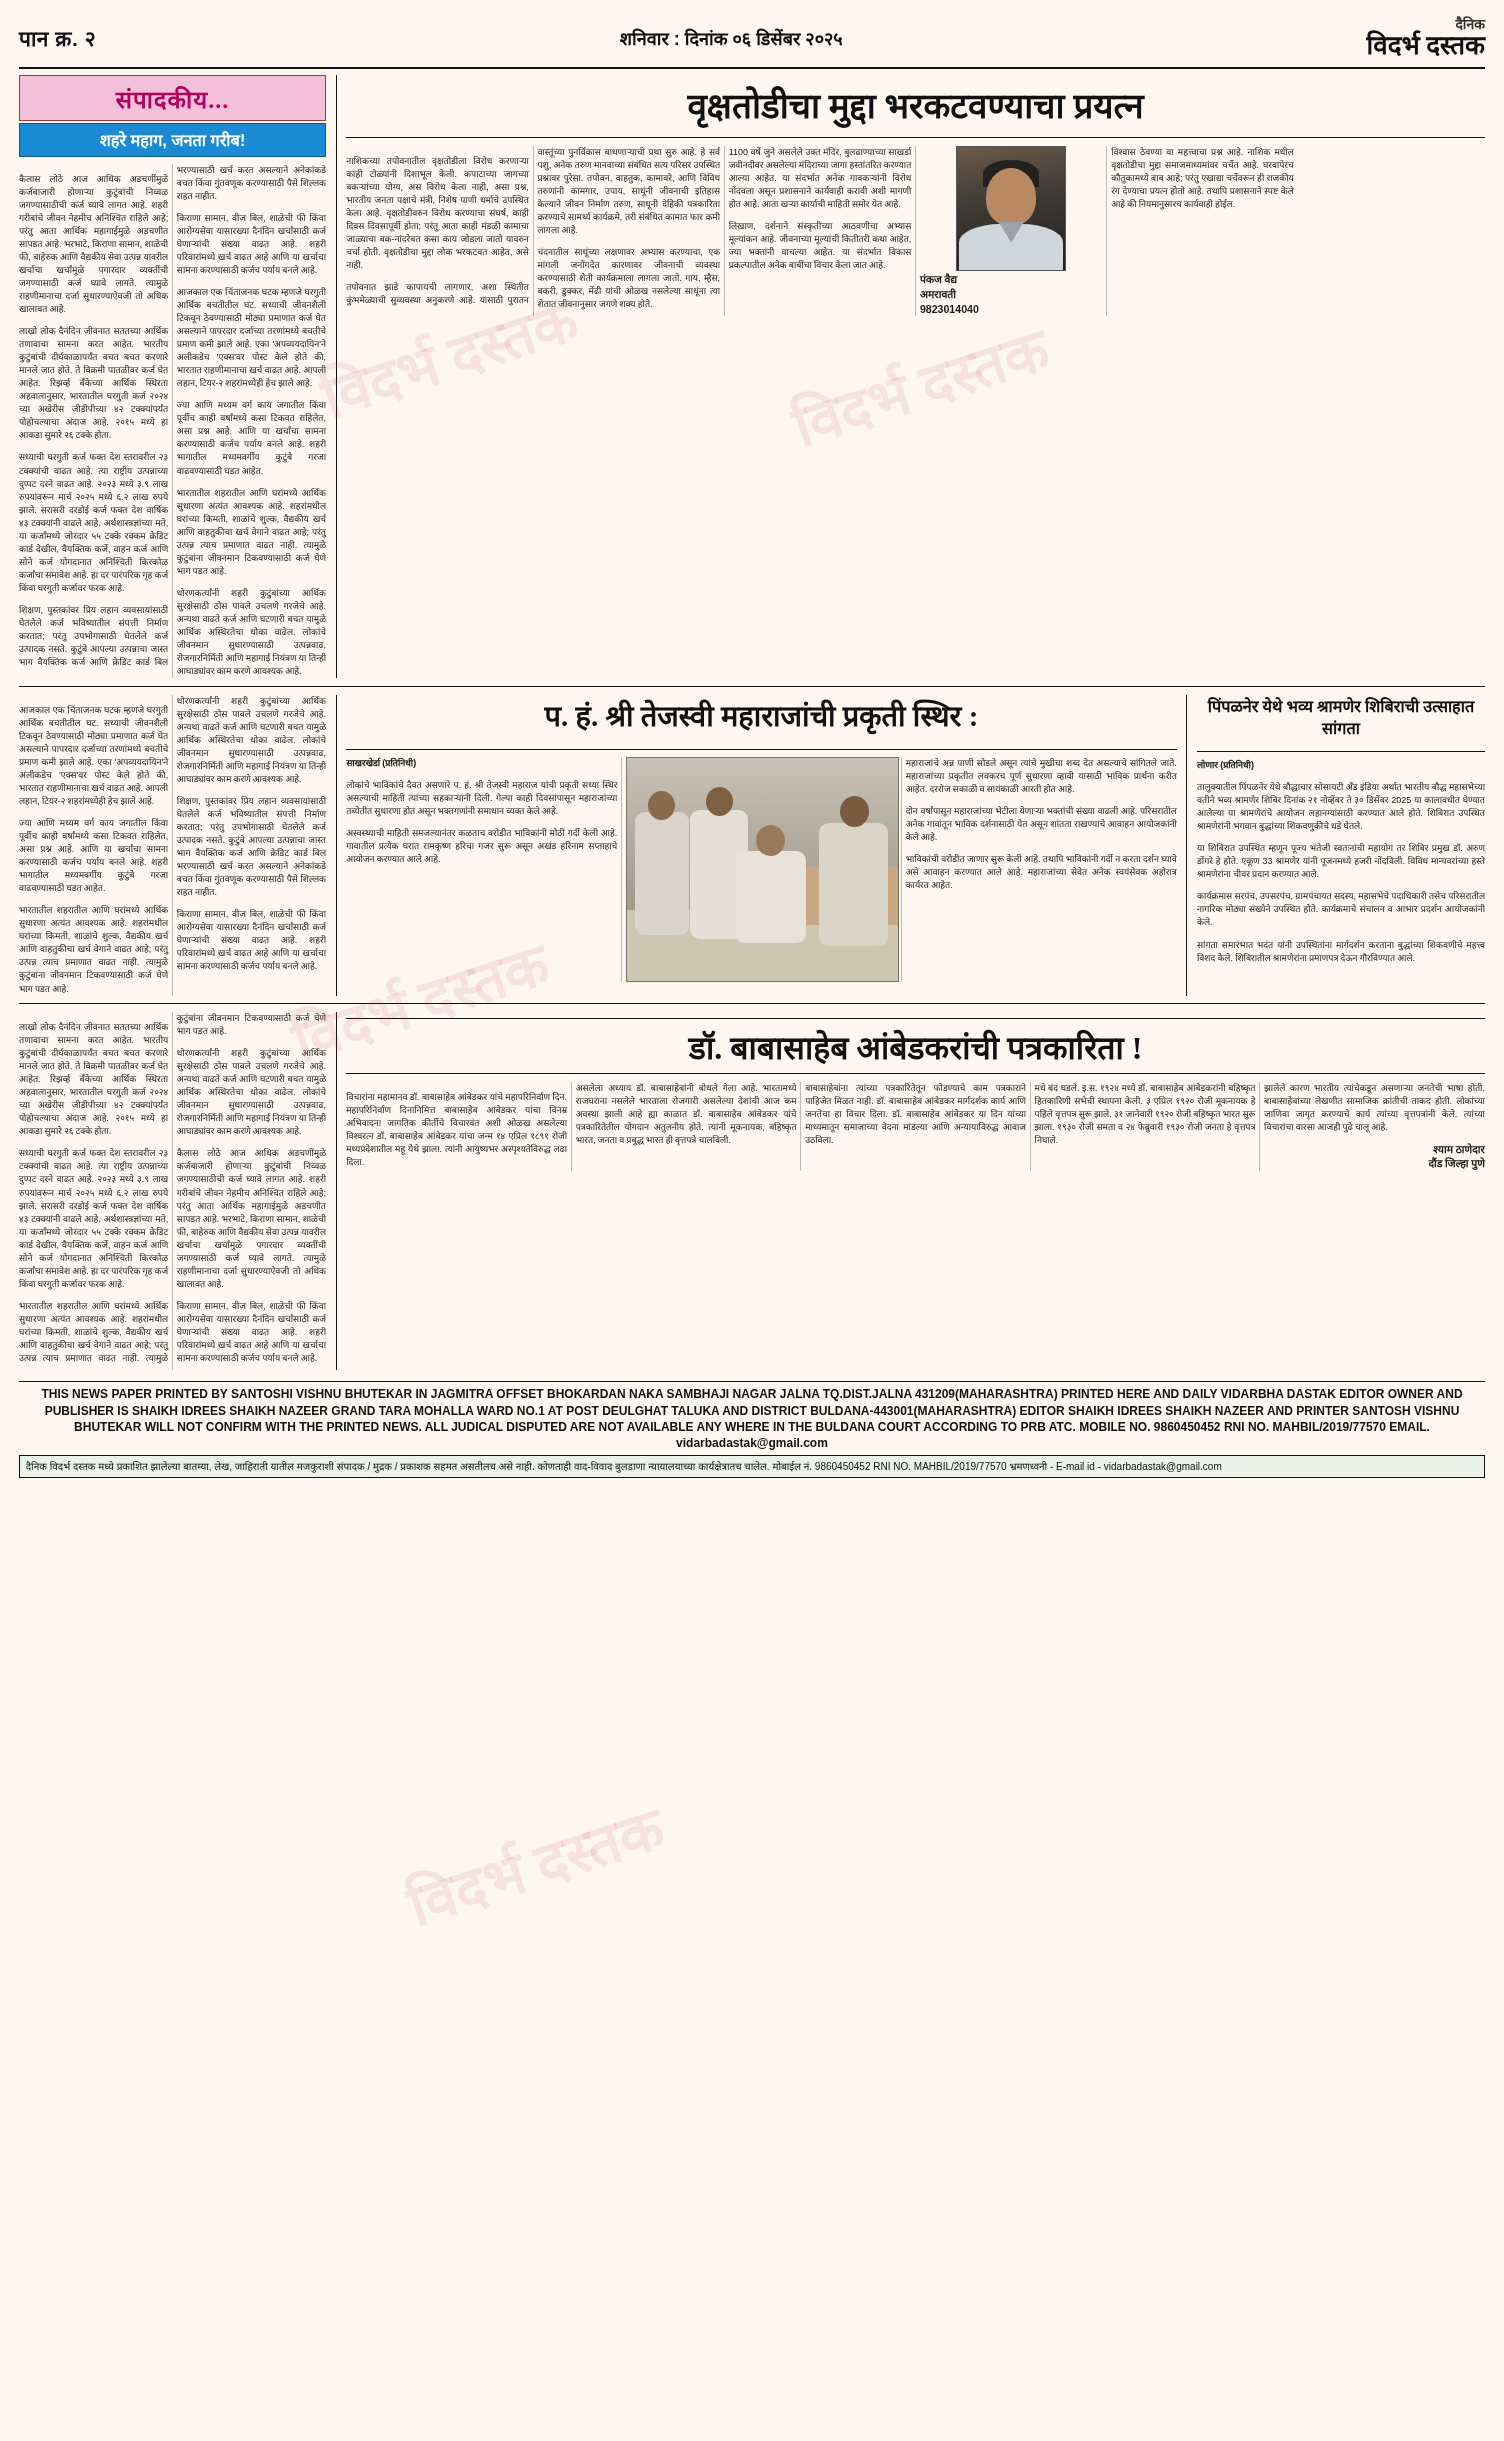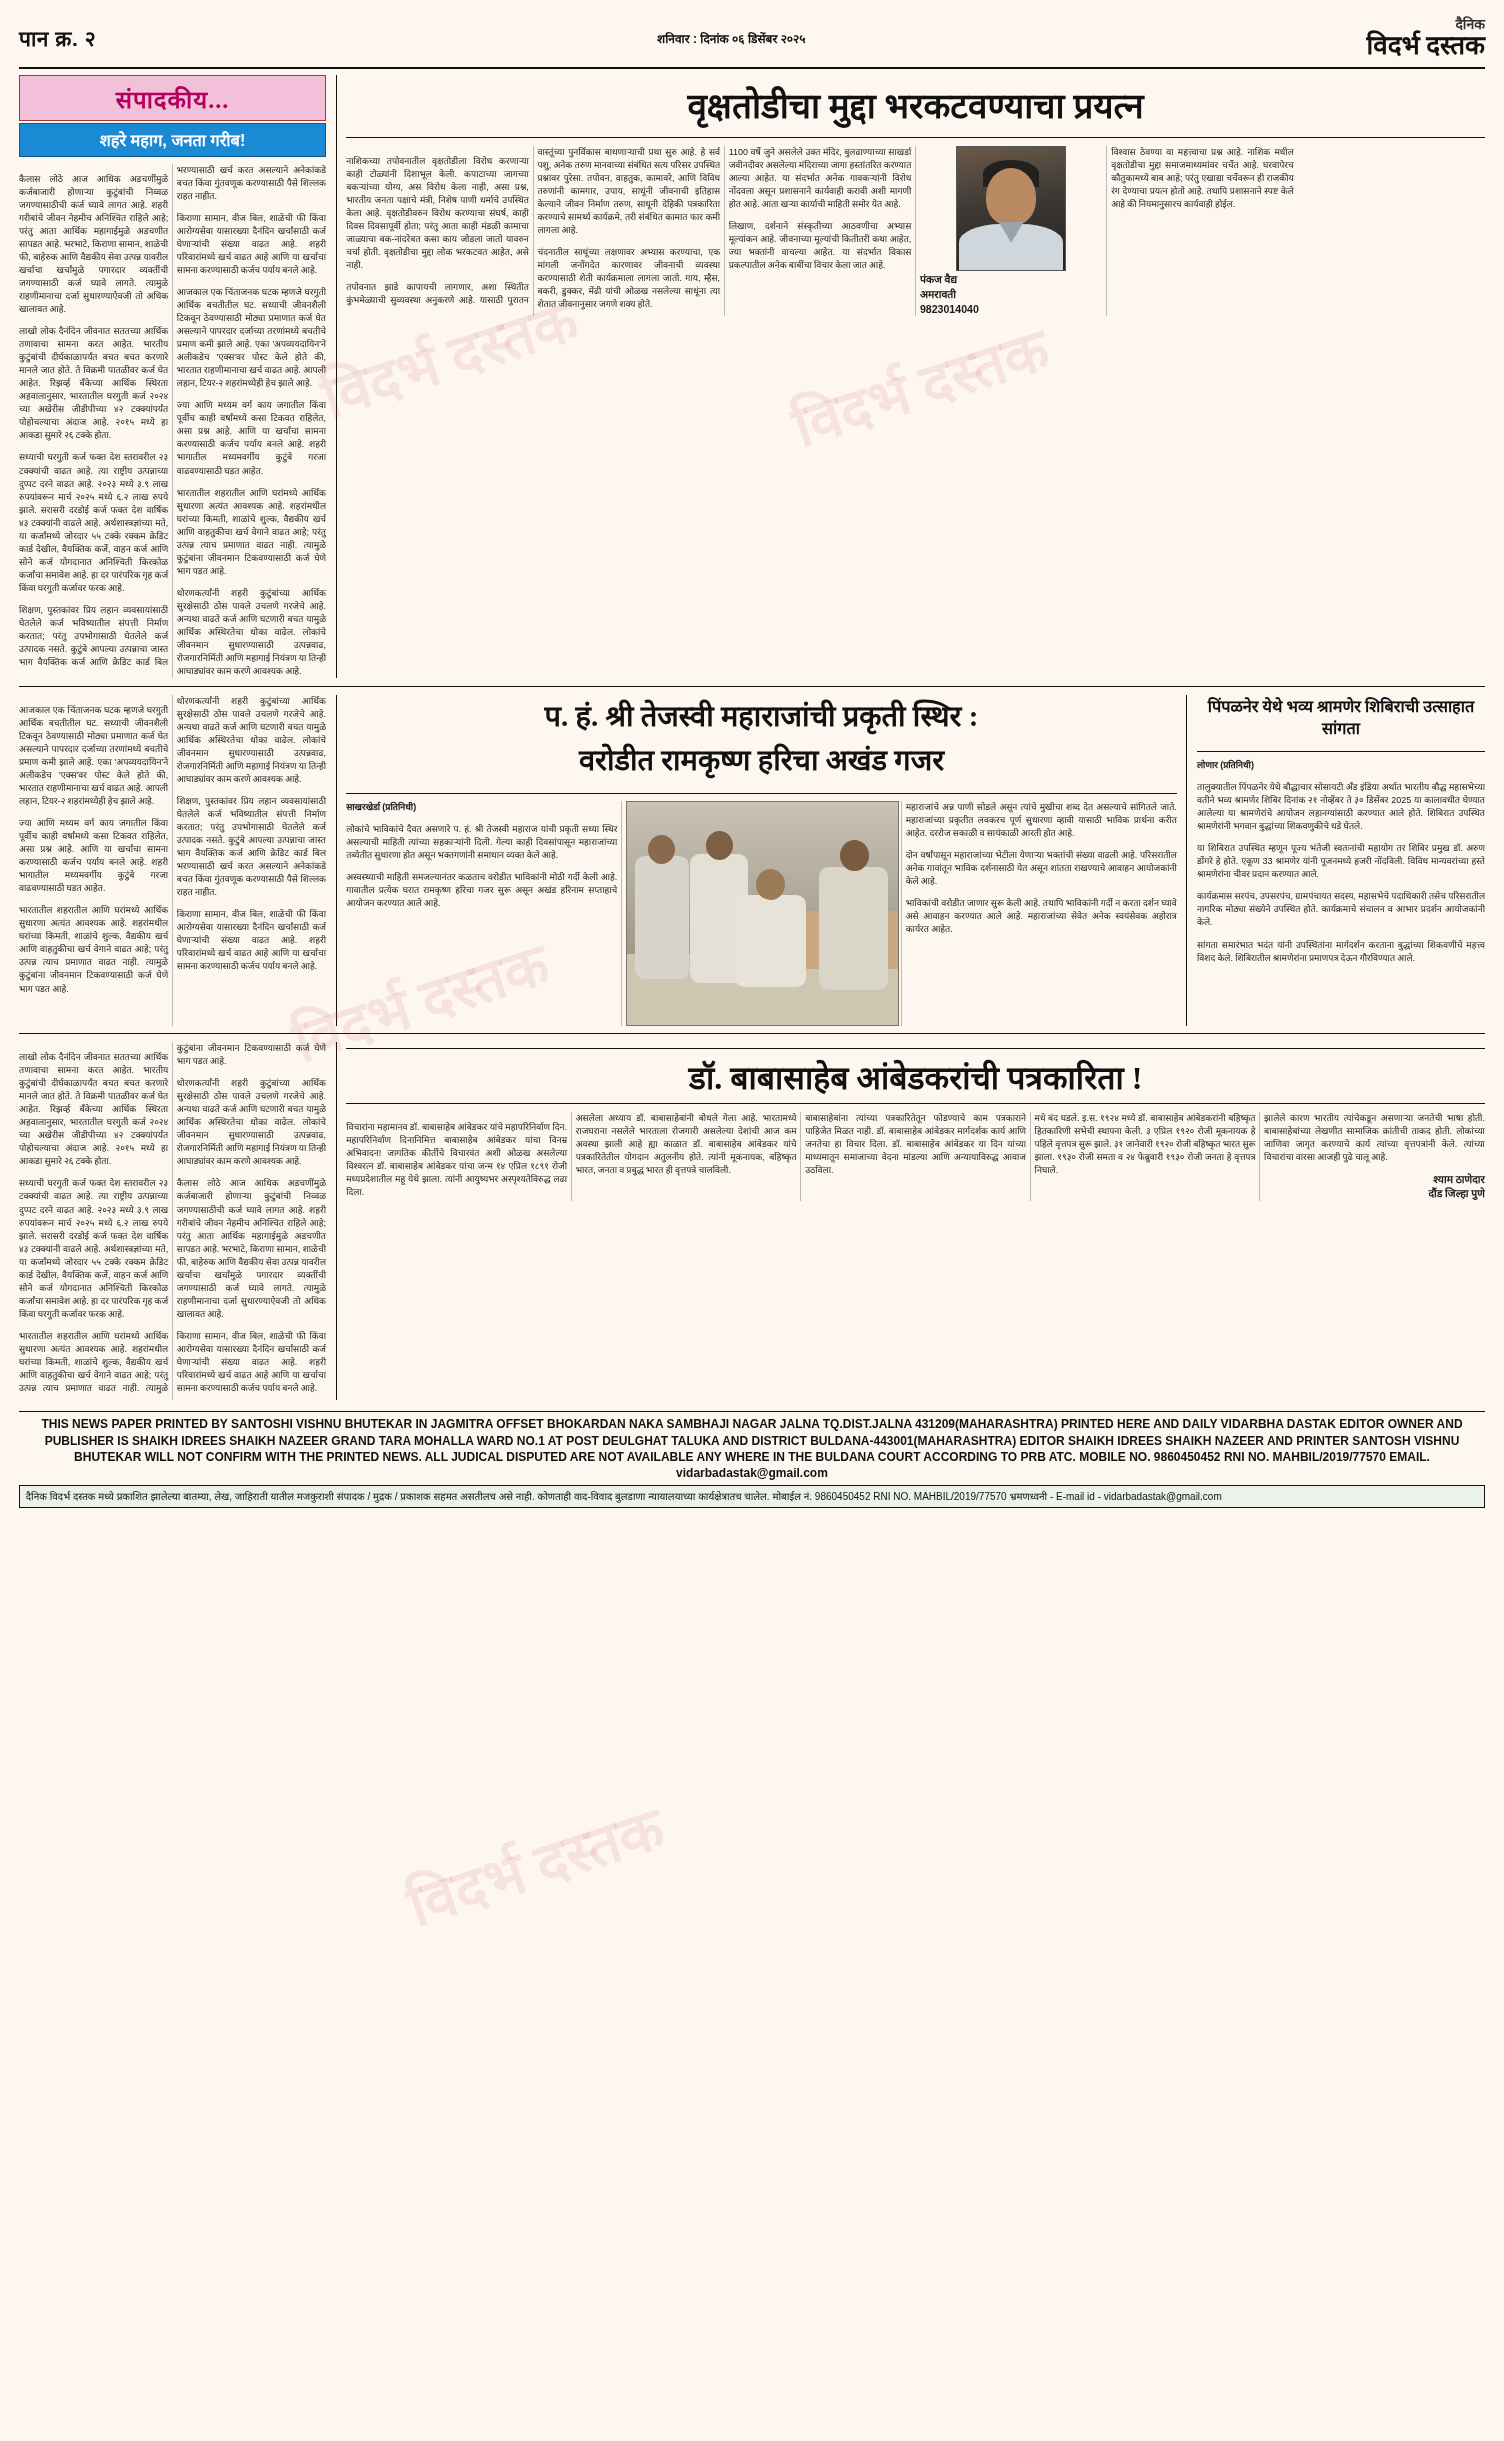--- a/index.html
+++ b/index.html
@@ -14,21 +14,21 @@
     background:#fdf7f0;
     box-sizing:border-box;
     padding:17.3px 19px 9.6px 19px;
   }
   
   .masthead{
     display:flex;align-items:center;justify-content:space-between;
     border-bottom:2.9px solid #111;padding-bottom:7.7px;margin-bottom:5.8px;
   }
   .page-no{font-size:21px;font-weight:bold;color:#111;letter-spacing:0.5px;}
-  .date-line{font-size:12px;font-weight:bold;}
+  .date-line{font-size:18px;font-weight:bold;}
   .brand{text-align:right;line-height:1.05;}
   .brand .small{font-size:14px;font-weight:bold;color:#333;}
   .brand .big{font-size:26px;font-weight:bold;color:#111;font-family:"Liberation Serif",serif;}
   
   .cols{display:flex;gap:9.6px;align-items:stretch;}
   .col-left{width:307px;flex:none;}
   .col-mid{flex:1;}
   .rule-v{width:1px;background:#111;}
   
   .edit-head{
@@ -215,21 +215,20 @@
       <p>भारतातील शहरातील आणि घरांमध्ये आर्थिक सुधारणा अत्यंत आवश्यक आहे. शहरांमधील घरांच्या किमती, शाळांचे शुल्क, वैद्यकीय खर्च आणि वाहतुकीचा खर्च वेगाने वाढत आहे; परंतु उत्पन्न त्याच प्रमाणात वाढत नाही. त्यामुळे कुटुंबांना जीवनमान टिकवण्यासाठी कर्ज घेणे भाग पडत आहे.</p>
       <p>धोरणकर्त्यांनी शहरी कुटुंबांच्या आर्थिक सुरक्षेसाठी ठोस पावले उचलणे गरजेचे आहे. अन्यथा वाढते कर्ज आणि घटणारी बचत यामुळे आर्थिक अस्थिरतेचा धोका वाढेल. लोकांचे जीवनमान सुधारण्यासाठी उत्पन्नवाढ, रोजगारनिर्मिती आणि महागाई नियंत्रण या तिन्ही आघाड्यांवर काम करणे आवश्यक आहे.</p>
       <p>शिक्षण, पुस्तकांवर प्रिय लहान व्यवसायांसाठी घेतलेले कर्ज भविष्यातील संपत्ती निर्माण करतात; परंतु उपभोगासाठी घेतलेले कर्ज उत्पादक नसते. कुटुंबे आपल्या उत्पन्नाचा जास्त भाग वैयक्तिक कर्ज आणि क्रेडिट कार्ड बिल भरण्यासाठी खर्च करत असल्याने अनेकांकडे बचत किंवा गुंतवणूक करण्यासाठी पैसे शिल्लक राहत नाहीत.</p>
       <p>किराणा सामान, वीज बिल, शाळेची फी किंवा आरोग्यसेवा यासारख्या दैनंदिन खर्चांसाठी कर्ज घेणाऱ्यांची संख्या वाढत आहे. शहरी परिवारांमध्ये खर्च वाढत आहे आणि या खर्चाचा सामना करण्यासाठी कर्जच पर्याय बनले आहे.</p>
     </div>
 
     <div class="rule-v"></div>
 
     <div style="flex:1;">
       <div class="sub-headline">प. हं. श्री तेजस्वी महाराजांची प्रकृती स्थिर :</div>
-      <div class="sub-headline" style="padding-top:0;">वरोडीत रामकृष्ण हरिचा अखंड गजर</div>
       <div class="hr-thin"></div>
       <div class="three body-text">
         <div class="byline">साखरखेर्डा (प्रतिनिधी)</div>
         <p>लोकांचे भाविकांचे दैवत असणारे प. हं. श्री तेजस्वी महाराज यांची प्रकृती सध्या स्थिर असल्याची माहिती त्यांच्या सहकाऱ्यांनी दिली. गेल्या काही दिवसांपासून महाराजांच्या तब्येतीत सुधारणा होत असून भक्तगणांनी समाधान व्यक्त केले आहे.</p>
         <p>अस्वस्थ्याची माहिती समजल्यानंतर कळताच वरोडीत भाविकांनी मोठी गर्दी केली आहे. गावातील प्रत्येक घरात रामकृष्ण हरिचा गजर सुरू असून अखंड हरिनाम सप्ताहाचे आयोजन करण्यात आले आहे.</p>
         <div class="news-photo">
           <div class="np-wall"></div>
           <div class="np-bed"></div>
           <div class="np-patient"></div>
 

